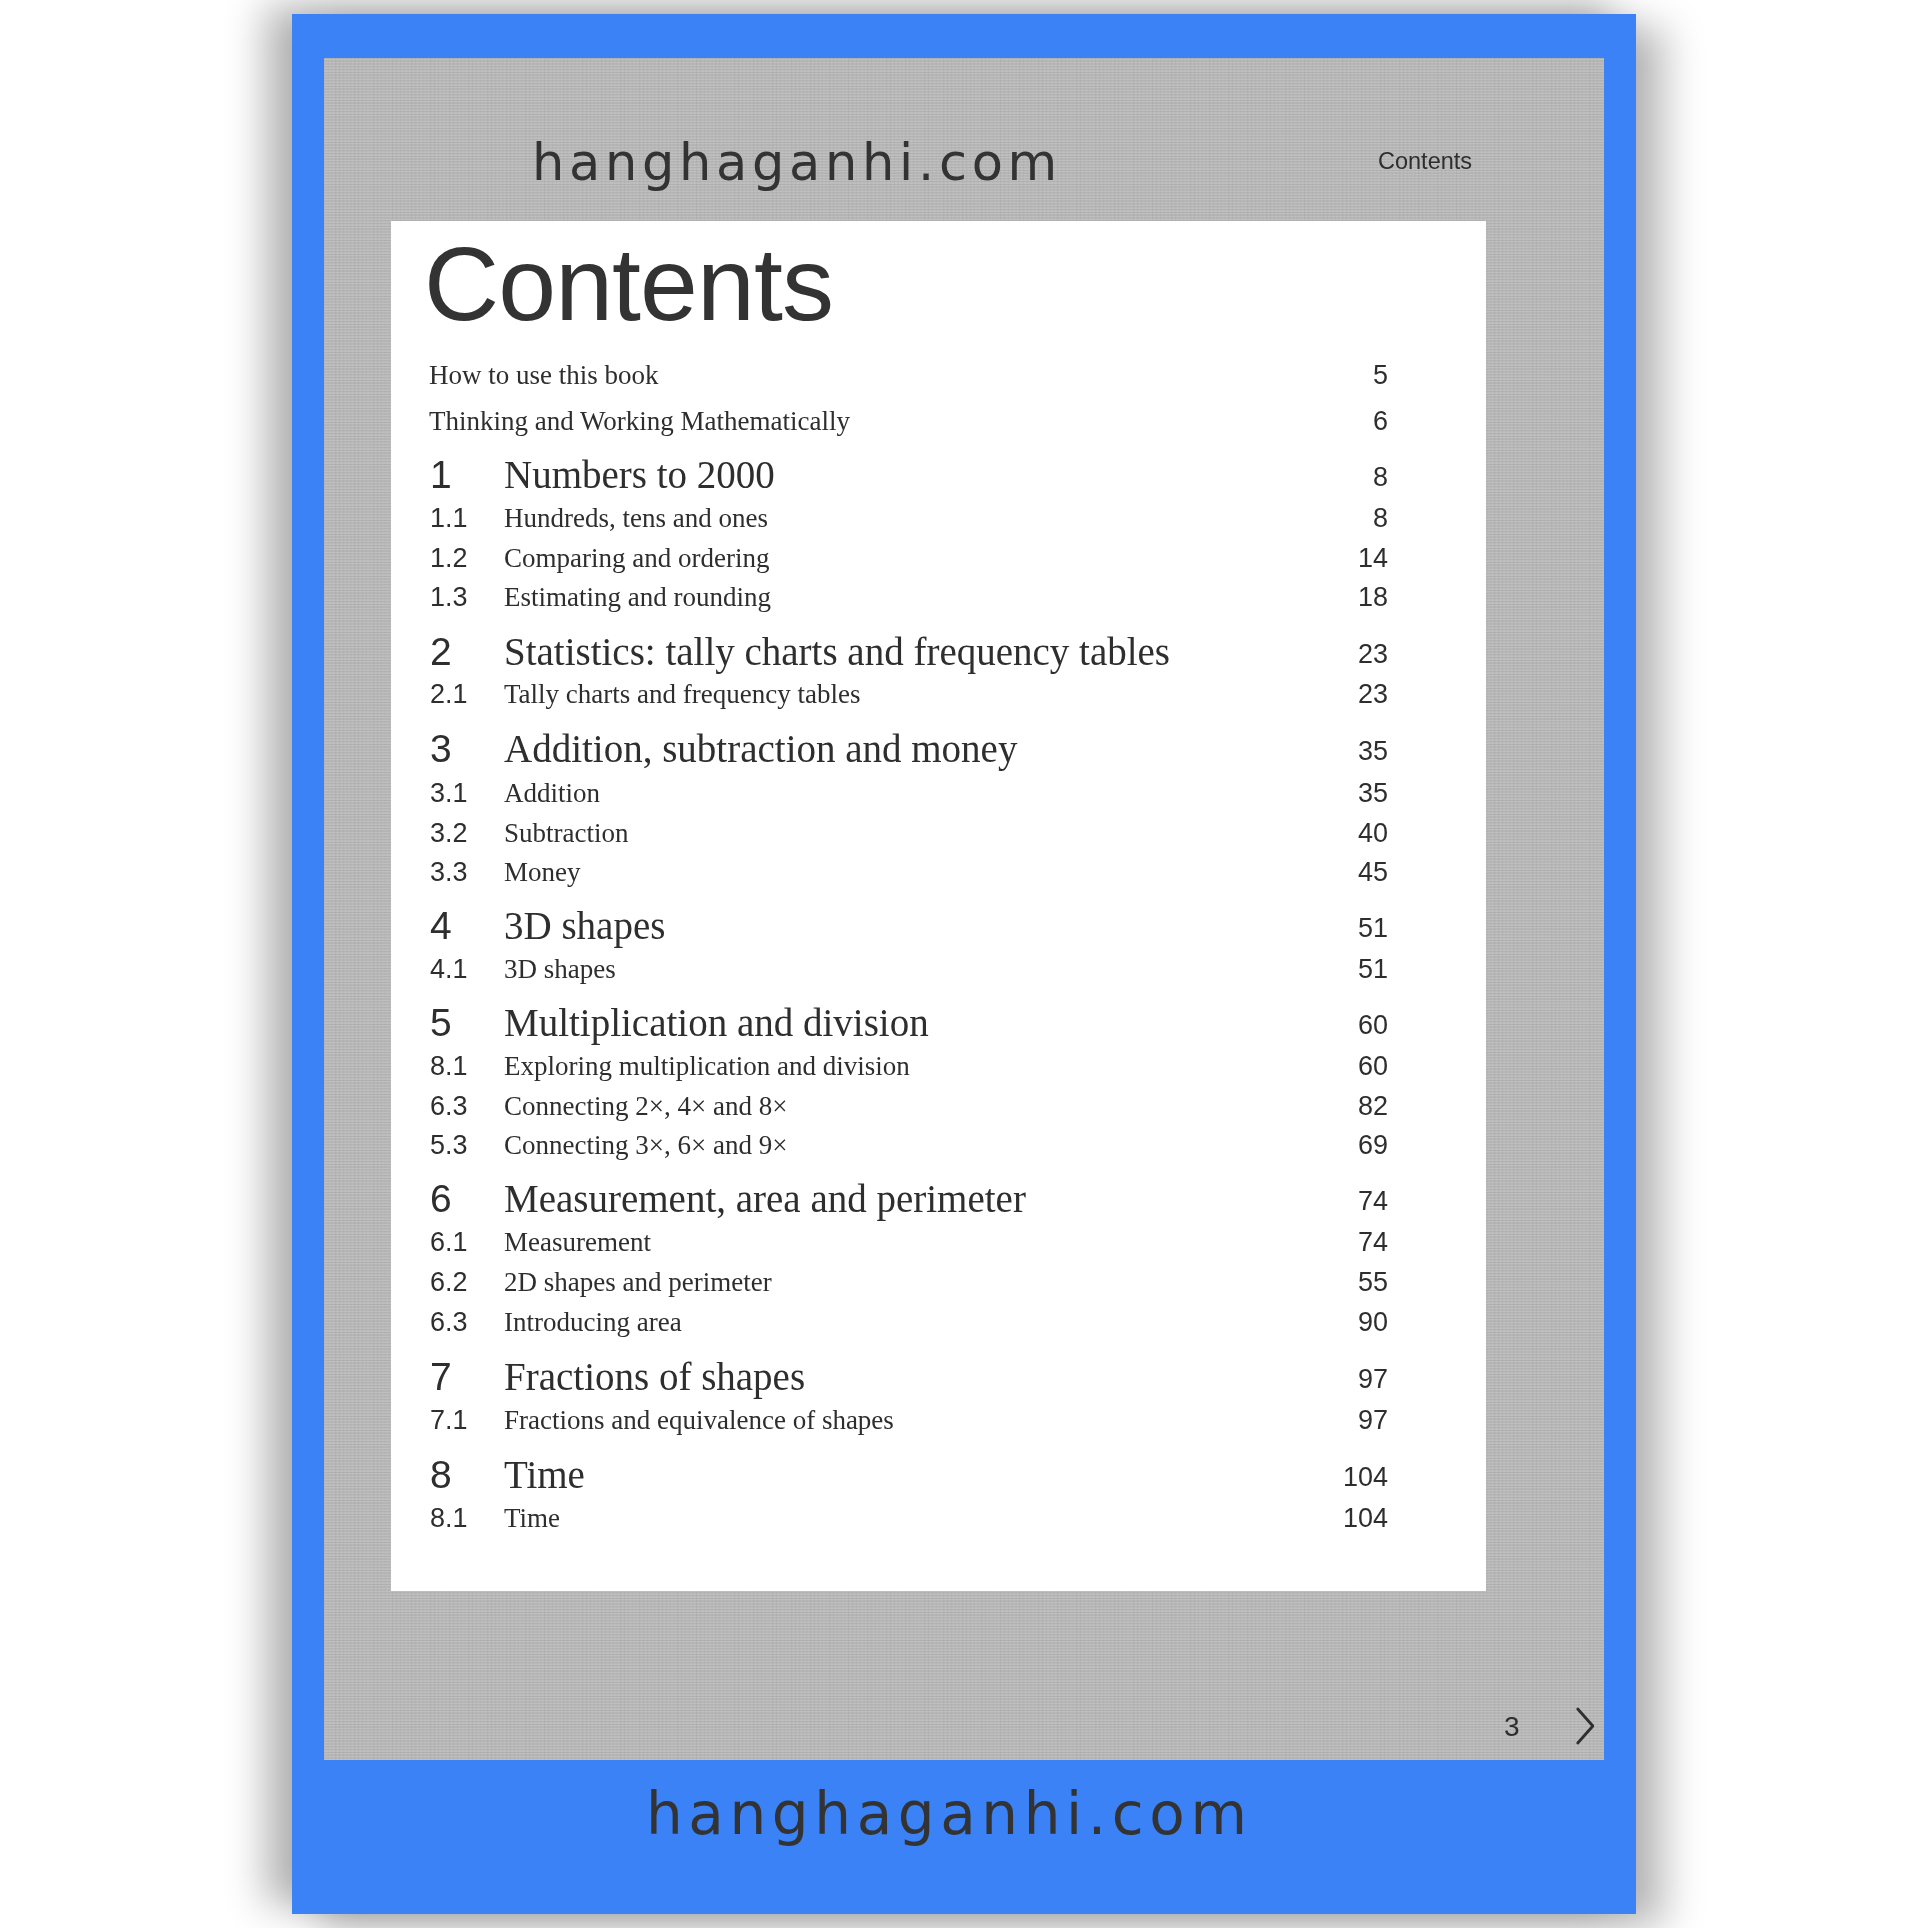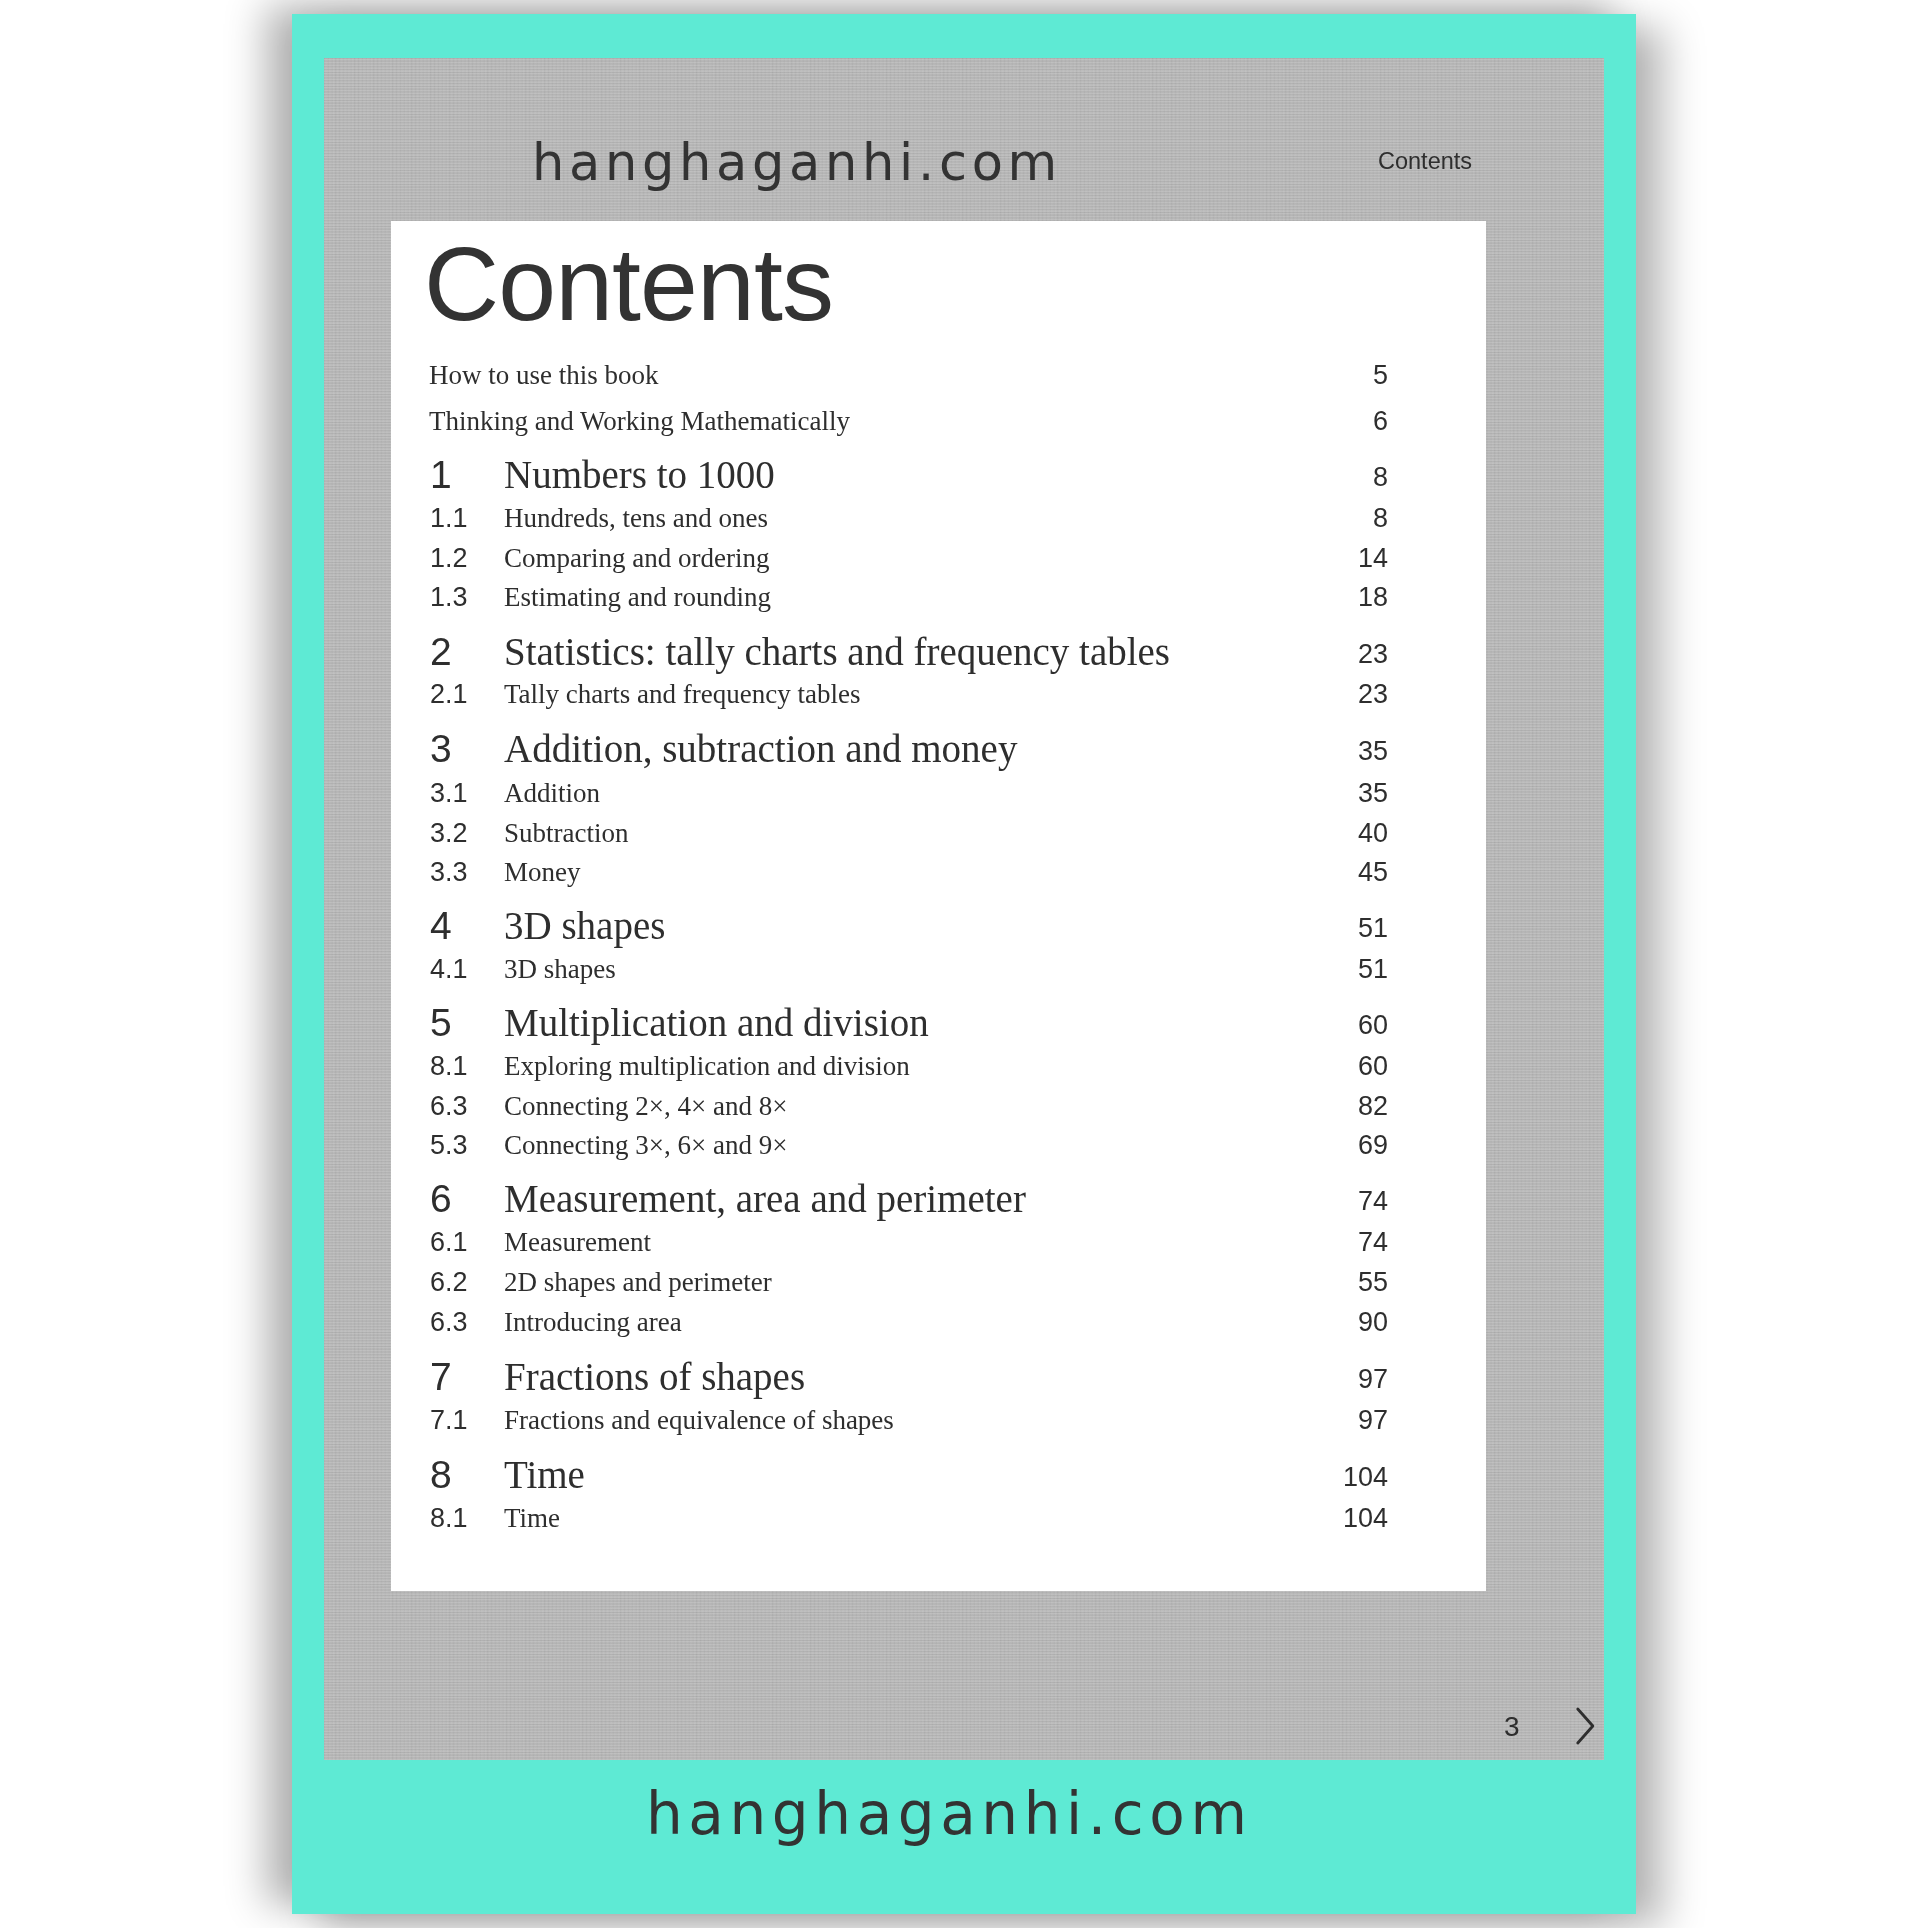--- a/index.html
+++ b/index.html
@@ -8,21 +8,21 @@
       background: #ffffff;
       font-family: "Liberation Sans", "DejaVu Sans", sans-serif;
       color: #2e2e2e;
     }
     .backdrop {
       position: absolute; left: 0; top: 0; width: 1928px; height: 1928px;
       background: #ffffff;
     }
     .page {
       position: absolute; left: 292px; top: 14px; width: 1344px; height: 1900px;
-      background: #5eead4;
+      background: #3b82f6;
       box-shadow: -26px -9.4px 38px rgba(0,0,0,0.30), 28px 13px 38px rgba(0,0,0,0.28);
     }
     .scan {
       position: absolute; left: 32px; top: 44px; width: 1280px; height: 1702px;
       background-color: #b6b6b6;
       background-image:
         repeating-linear-gradient(0deg, rgba(255,255,255,0.10) 0px, rgba(255,255,255,0.10) 0.9px, rgba(0,0,0,0.04) 1.9px, rgba(0,0,0,0) 2.8px),
         repeating-linear-gradient(90deg, rgba(0,0,0,0.03) 0px, rgba(255,255,255,0.05) 1.9px, rgba(0,0,0,0) 3.8px);
     }
     .watermark {
@@ -77,21 +77,21 @@
         <span class="title">How to use this book</span>
         <span class="page-num">5</span>
       </div>
       <div class="row section front" style="top:187px">
         <span class="title">Thinking and Working Mathematically</span>
         <span class="page-num">6</span>
       </div>
 
       <div class="row chapter" style="top:234px">
         <span class="num">1</span>
-        <span class="title">Numbers to 1000</span>
+        <span class="title">Numbers to 2000</span>
         <span class="page-num">8</span>
       </div>
       <div class="row section" style="top:284px">
         <span class="num">1.1</span>
         <span class="title">Hundreds, tens and ones</span>
         <span class="page-num">8</span>
       </div>
       <div class="row section" style="top:324px">
         <span class="num">1.2</span>
         <span class="title">Comparing and ordering</span>

